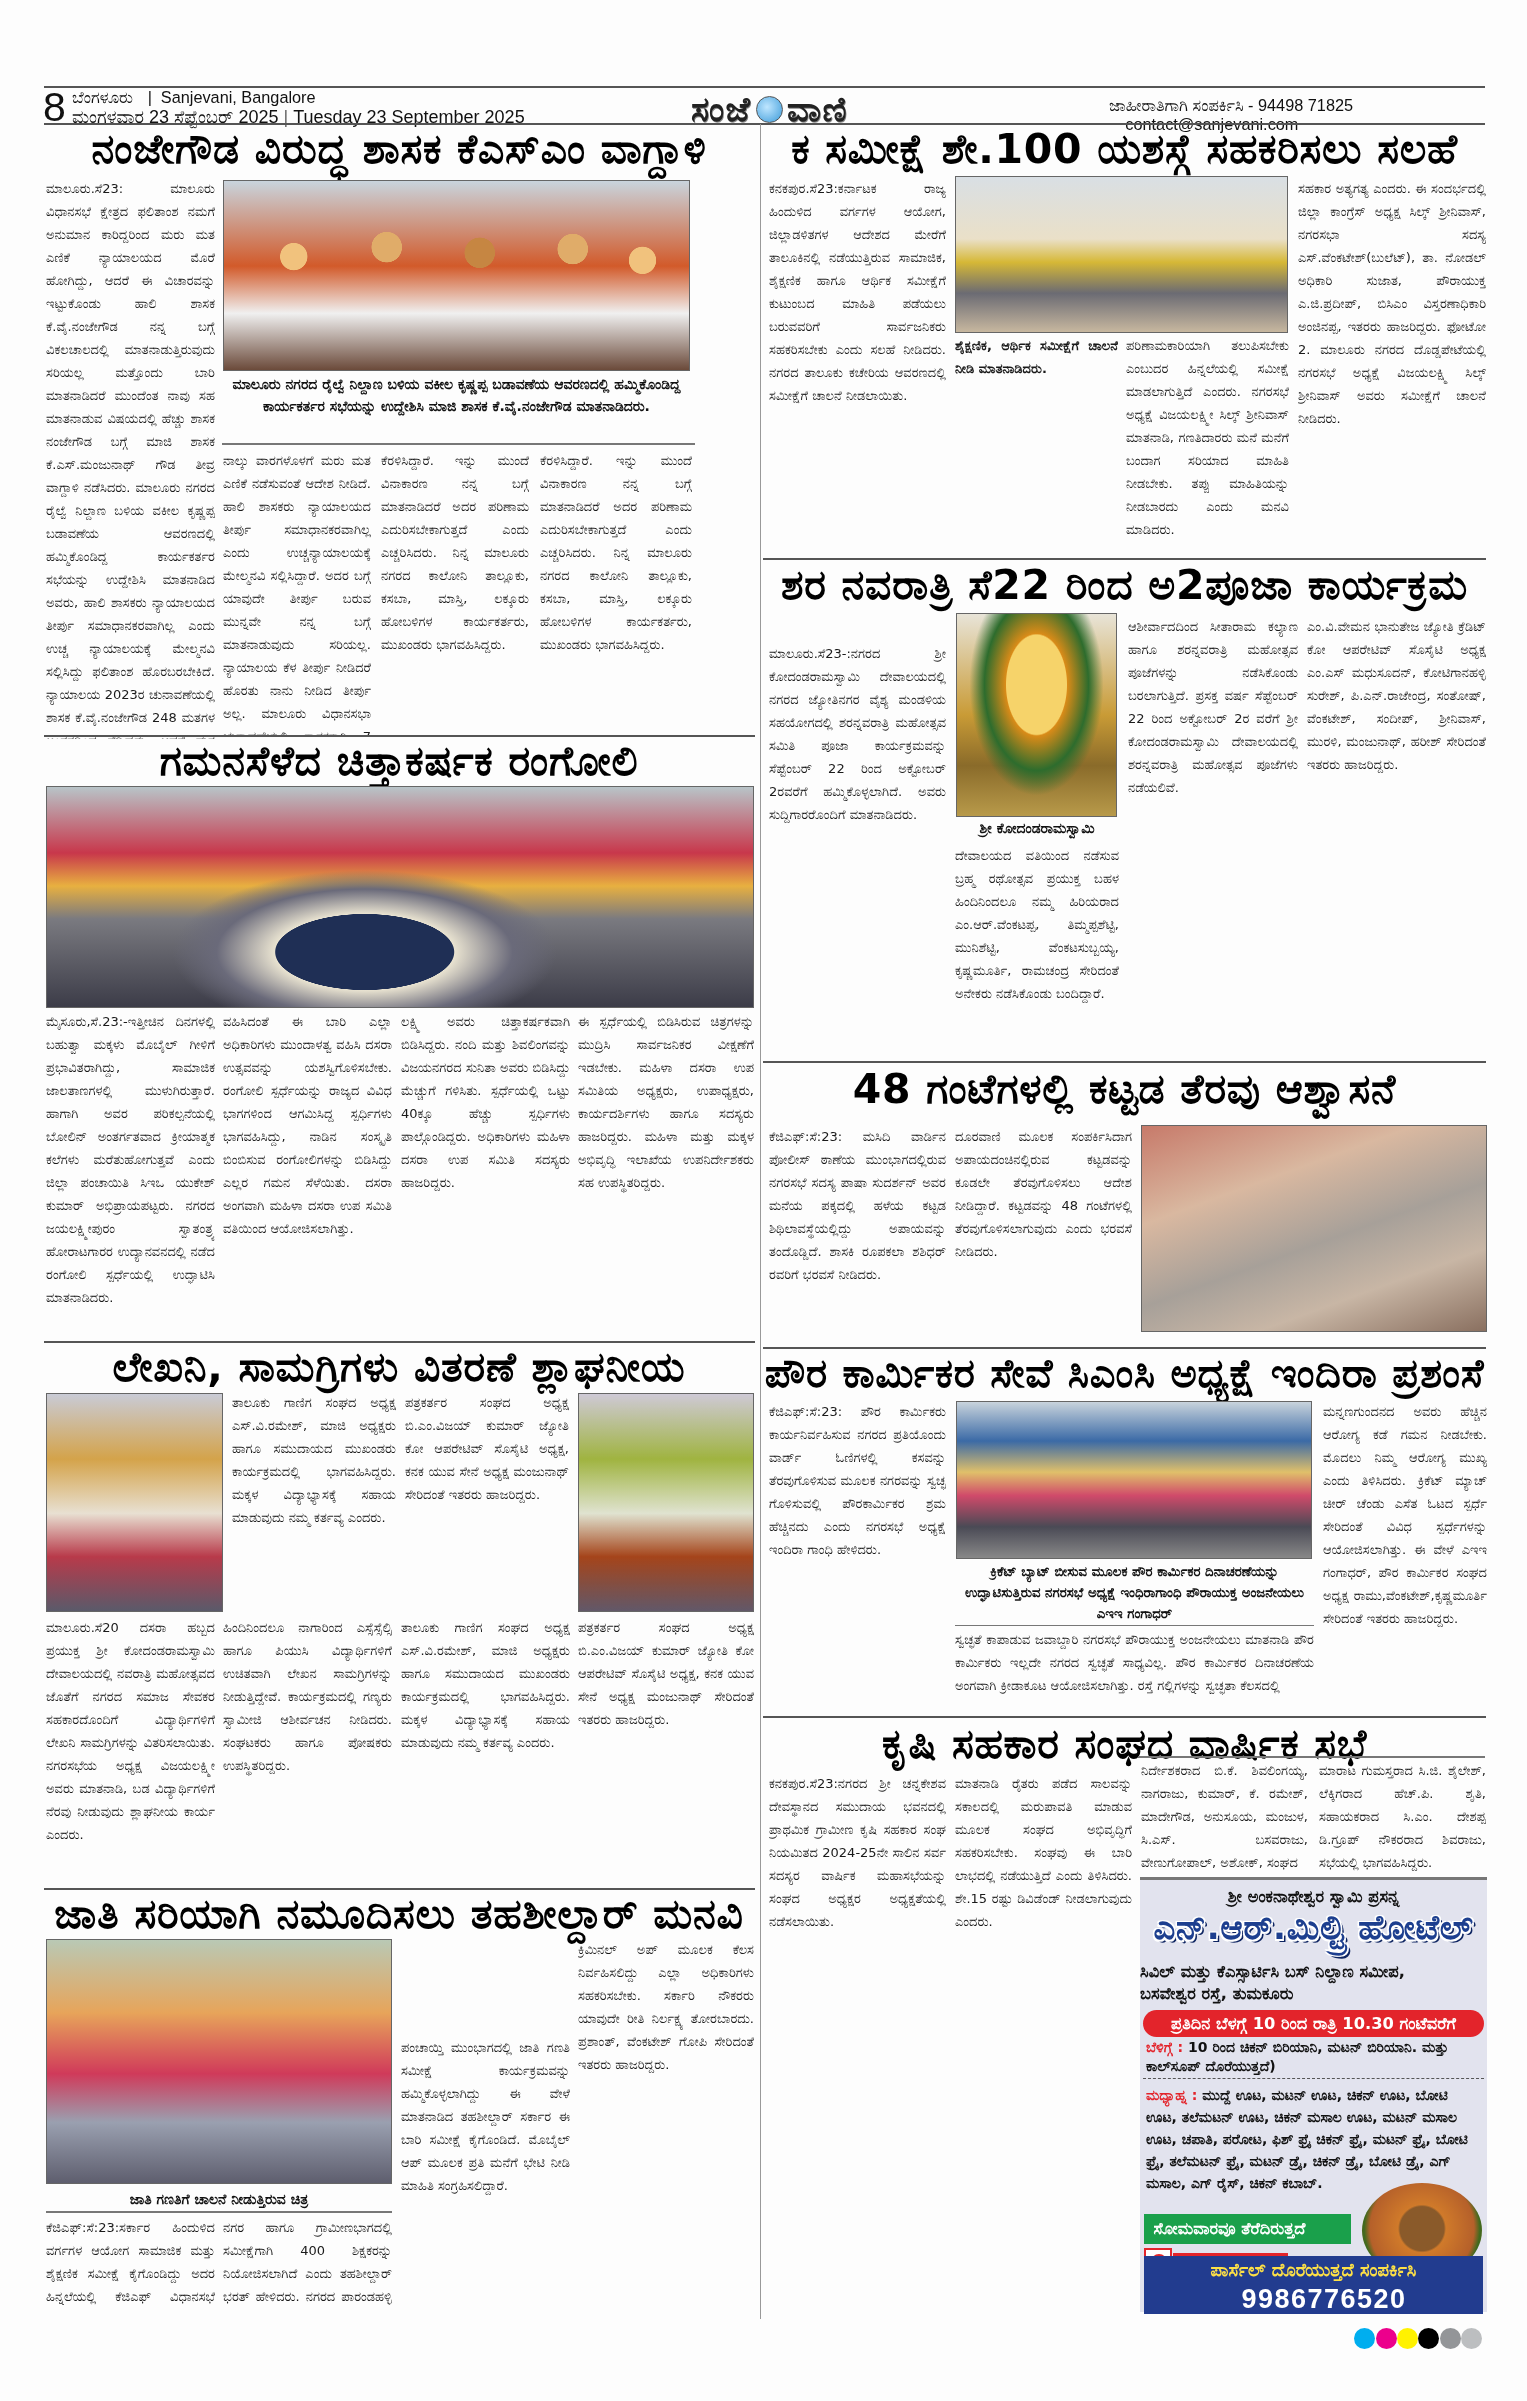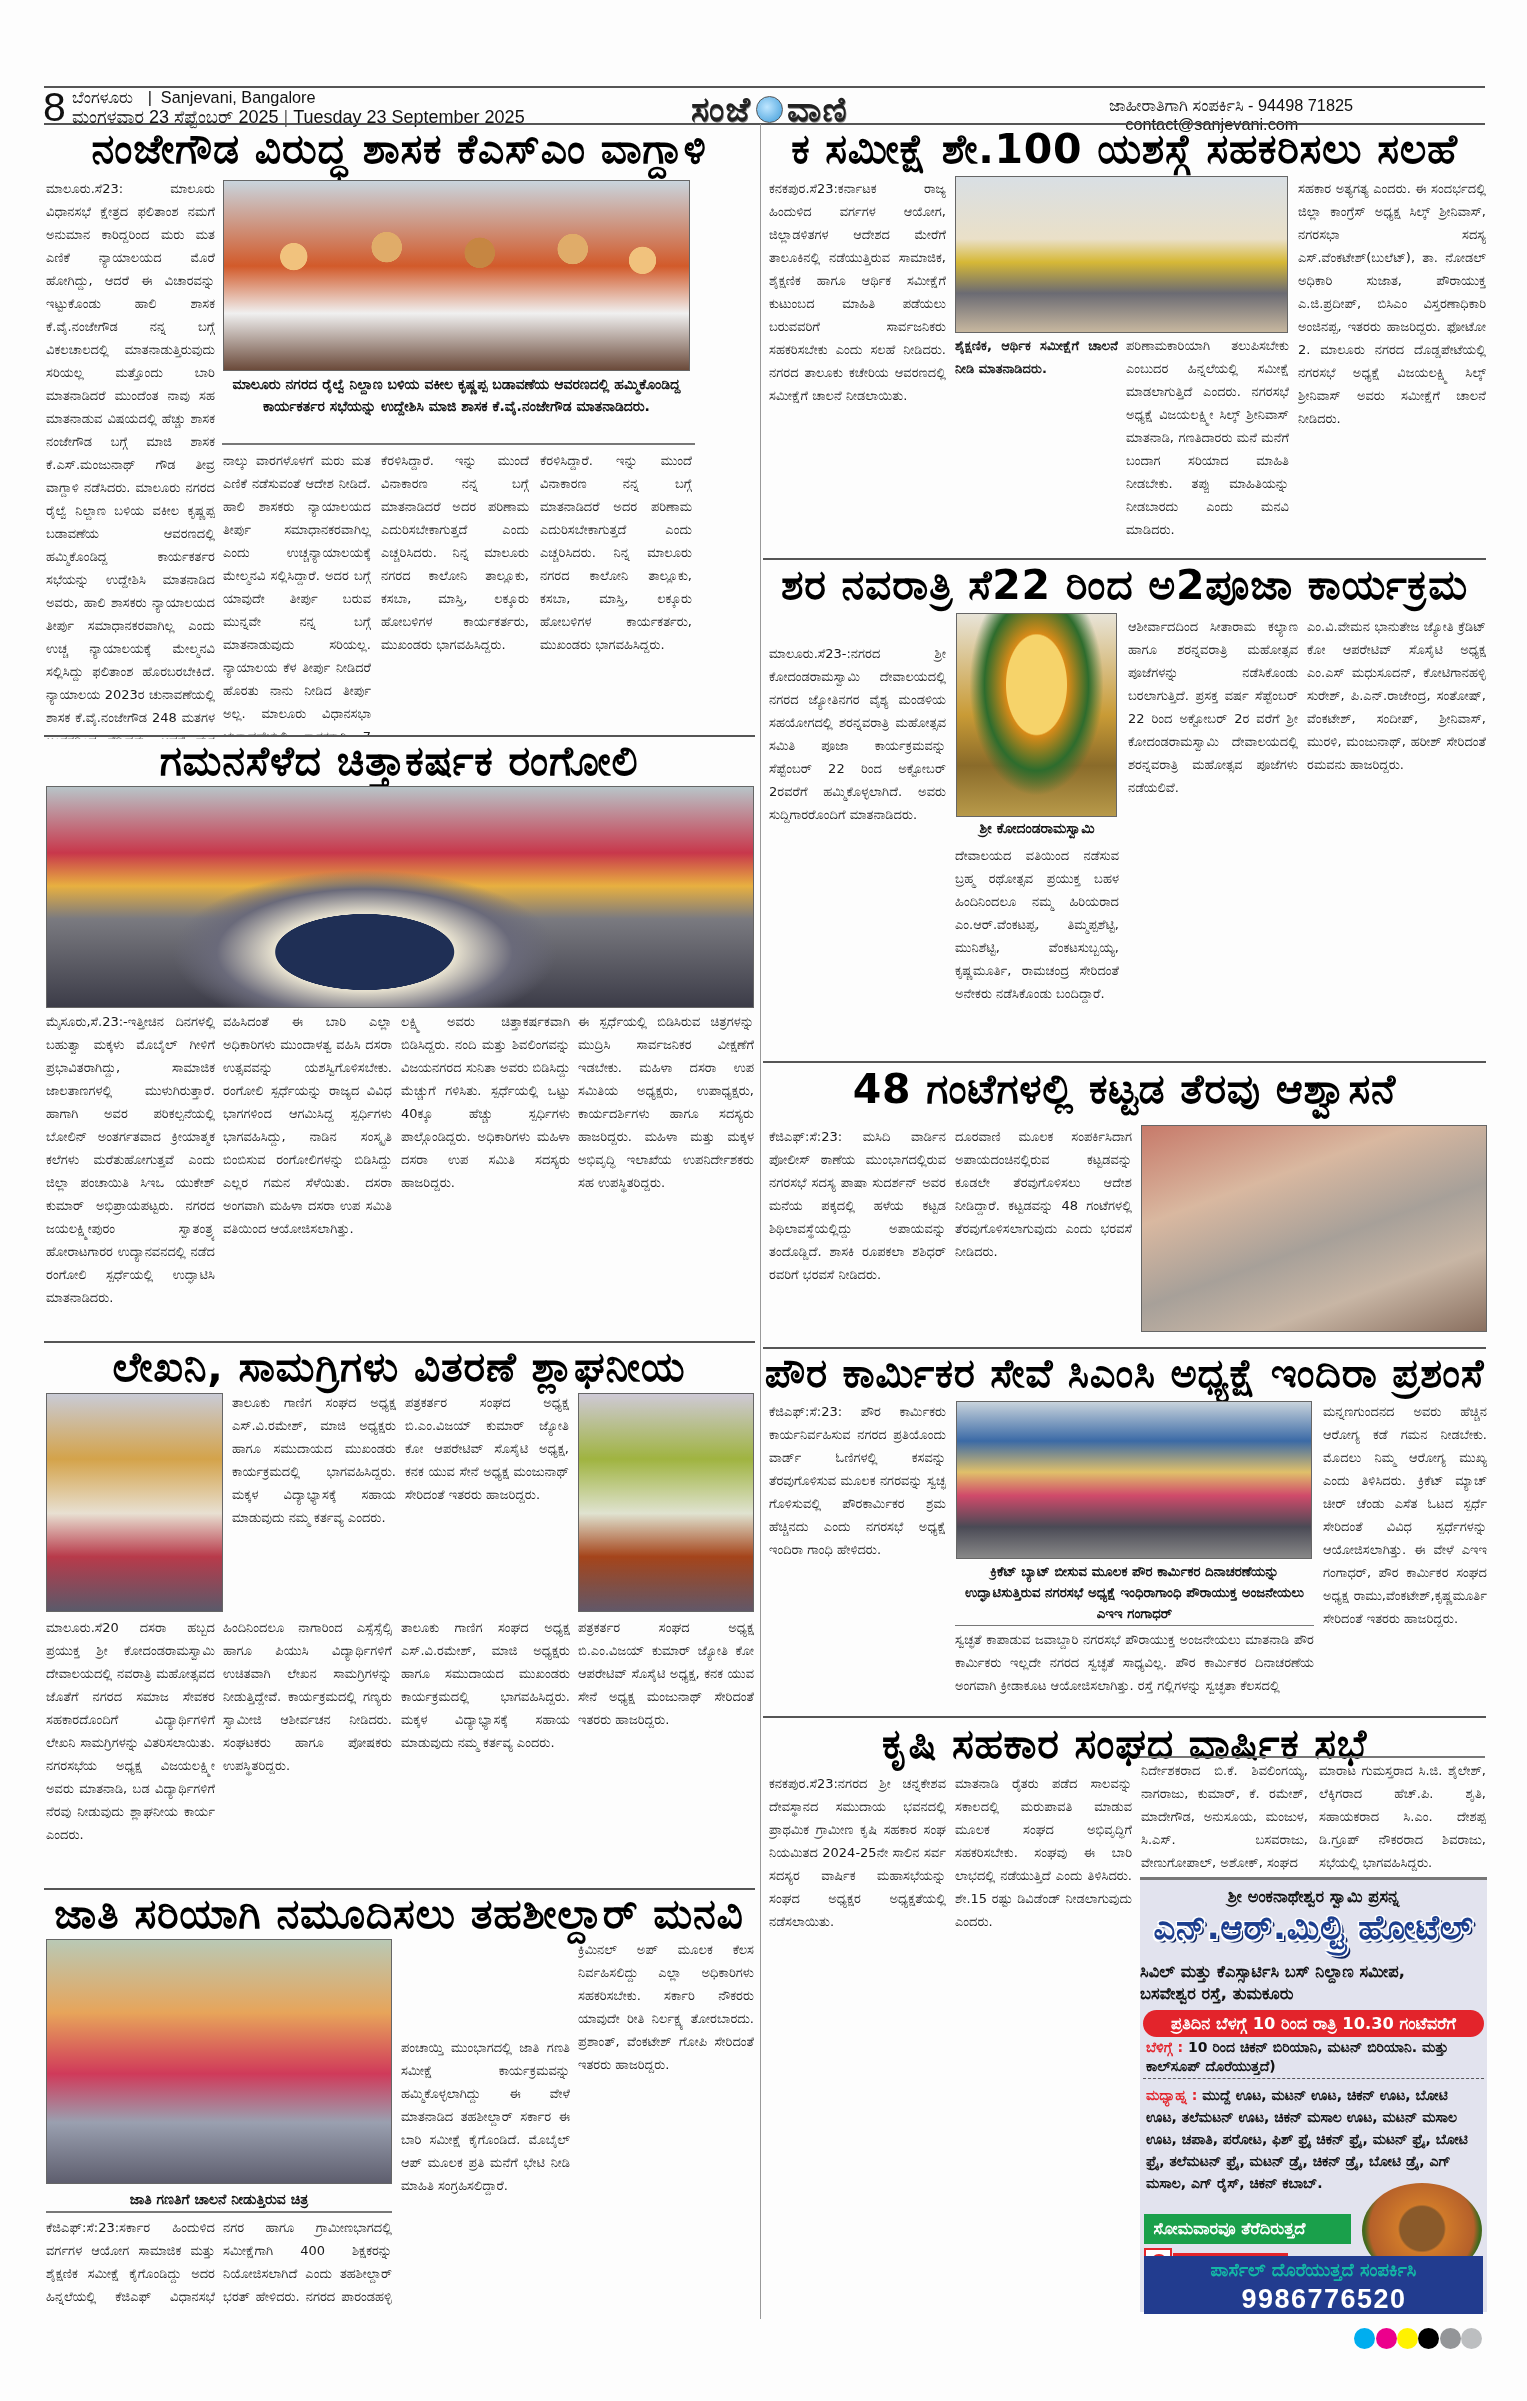--- a/index.html
+++ b/index.html
@@ -60,21 +60,21 @@
   .ad-name { font-size: 46px; font-weight: 900; color: #1d3f8f; text-align:center; letter-spacing: 0.7px;
              text-shadow: 1.5px 1.5px 0 #fff, -1.5px -1.5px 0 #fff, 1.5px -1.5px 0 #fff, -1.5px 1.5px 0 #fff, 3px 3px 0 #0d2461; }
   .ad-addr { font-size: 19px; font-weight: 700; text-align:left; line-height: 30px; }
   .ad-hours { background: #e3242b; color: #fff; border-radius: 16.3px; font-size: 20px; font-weight: 700; text-align: center; }
   .ad-line { font-size: 18px; font-weight: 800; line-height: 30px; }
   .ad-red { color: #e3242b; }
   .ad-open { background: #1aa04b; color: #fff; font-size: 21px; font-weight: 800; }
   .nv-box { border: 2.2px solid #e3242b; background: #fff; }
   .nv-dot { background: #e3242b; border-radius: 50%; }
   .nv-label { background: #e3242b; color: #fff; font-family: "Liberation Sans", sans-serif; font-weight: 700; font-size: 20px; }
-  .ad-parcel { background: #223c8f; color: #14b8a6; font-size: 25px; font-weight: 800; text-align: center; }
+  .ad-parcel { background: #223c8f; color: #fde047; font-size: 25px; font-weight: 800; text-align: center; }
   .ad-phone { background: #223c8f; color: #fff; font-family: "Liberation Sans", sans-serif; font-weight: 900; font-size: 47px; text-align: center; letter-spacing: 1.5px; }
   .plate { border-radius: 50%; background:
       radial-gradient(circle at 50% 48%, #8a5a2a 0 22px, #d07a2a 24px, #b5602a 52px, #3e6a1e 58px, #a35a24 74px, #1a1a1a 95px); }
 
   .reg-dot { position: absolute; width: 21px; height: 21px; border-radius: 50%; }
 </style>
 </head>
 <body>
 
 <div class="rule" style="left:44px; top:86px; width:1441px; height:1.5px;"></div>
@@ -168,21 +168,21 @@
 <div class="col" style="left:1298px; top:177px; width:188px; height:377px;">ಸಹಕಾರ ಅತ್ಯಗತ್ಯ ಎಂದರು. ಈ ಸಂದರ್ಭದಲ್ಲಿ ಜಿಲ್ಲಾ ಕಾಂಗ್ರೆಸ್ ಅಧ್ಯಕ್ಷ ಸಿಲ್ಕ್ ಶ್ರೀನಿವಾಸ್, ನಗರಸಭಾ ಸದಸ್ಯ ಎಸ್.ವೆಂಕಟೇಶ್(ಬುಲೆಟ್), ತಾ. ನೋಡಲ್ ಅಧಿಕಾರಿ ಸುಜಾತ, ಪೌರಾಯುಕ್ತ ಎ.ಜಿ.ಪ್ರದೀಪ್, ಬಿಸಿಎಂ ವಿಸ್ತರಣಾಧಿಕಾರಿ ಅಂಜಿನಪ್ಪ, ಇತರರು ಹಾಜರಿದ್ದರು. ಫೋಟೋ 2. ಮಾಲೂರು ನಗರದ ದೊಡ್ಡಪೇಟೆಯಲ್ಲಿ ನಗರಸಭೆ ಅಧ್ಯಕ್ಷೆ ವಿಜಯಲಕ್ಷ್ಮಿ ಸಿಲ್ಕ್ ಶ್ರೀನಿವಾಸ್ ಅವರು ಸಮೀಕ್ಷೆಗೆ ಚಾಲನೆ ನೀಡಿದರು.</div>
 
 <div class="rule" style="left:763px; top:558px; width:723px;"></div>
 
 <div class="headline h-big" style="left:764px; top:565px; width:721px;">ಶರ ನವರಾತ್ರಿ ಸೆ22 ರಿಂದ ಅ2ಪೂಜಾ ಕಾರ್ಯಕ್ರಮ</div>
 <div class="col" style="left:769px; top:615px; width:177px; height:443px;margin-top:27px;">ಮಾಲೂರು.ಸೆ23-:ನಗರದ ಶ್ರೀ ಕೋದಂಡರಾಮಸ್ವಾಮಿ ದೇವಾಲಯದಲ್ಲಿ ನಗರದ ಜ್ಯೋತಿನಗರ ವೈಶ್ಯ ಮಂಡಳಿಯ ಸಹಯೋಗದಲ್ಲಿ ಶರನ್ನವರಾತ್ರಿ ಮಹೋತ್ಸವ ಸಮಿತಿ ಪೂಜಾ ಕಾರ್ಯಕ್ರಮವನ್ನು ಸೆಪ್ಟೆಂಬರ್ 22 ರಿಂದ ಅಕ್ಟೋಬರ್ 2ರವರೆಗೆ ಹಮ್ಮಿಕೊಳ್ಳಲಾಗಿದೆ. ಅವರು ಸುದ್ದಿಗಾರರೊಂದಿಗೆ ಮಾತನಾಡಿದರು.</div>
 <div class="photo ph-temple" style="left:956px; top:613px; width:161px; height:204px;"></div>
 <div class="caption" style="left:955px; top:817px; width:164px;">ಶ್ರೀ ಕೋದಂಡರಾಮಸ್ವಾಮಿ</div>
 <div class="col" style="left:955px; top:844px; width:164px; height:214px;">ದೇವಾಲಯದ ವತಿಯಿಂದ ನಡೆಸುವ ಬ್ರಹ್ಮ ರಥೋತ್ಸವ ಪ್ರಯುಕ್ತ ಬಹಳ ಹಿಂದಿನಿಂದಲೂ ನಮ್ಮ ಹಿರಿಯರಾದ ಎಂ.ಆರ್.ವೆಂಕಟಪ್ಪ, ತಿಮ್ಮಪ್ಪಶೆಟ್ಟಿ, ಮುನಿಶೆಟ್ಟಿ, ವೆಂಕಟಸುಬ್ಬಯ್ಯ, ಕೃಷ್ಣಮೂರ್ತಿ, ರಾಮಚಂದ್ರ ಸೇರಿದಂತೆ ಅನೇಕರು ನಡೆಸಿಕೊಂಡು ಬಂದಿದ್ದಾರೆ.</div>
 <div class="col" style="left:1128px; top:615px; width:170px; height:443px;">ಆಶೀರ್ವಾದದಿಂದ ಸೀತಾರಾಮ ಕಲ್ಯಾಣ ಹಾಗೂ ಶರನ್ನವರಾತ್ರಿ ಮಹೋತ್ಸವ ಪೂಜೆಗಳನ್ನು ನಡೆಸಿಕೊಂಡು ಬರಲಾಗುತ್ತಿದೆ. ಪ್ರಸಕ್ತ ವರ್ಷ ಸೆಪ್ಟೆಂಬರ್ 22 ರಿಂದ ಅಕ್ಟೋಬರ್ 2ರ ವರೆಗೆ ಶ್ರೀ ಕೋದಂಡರಾಮಸ್ವಾಮಿ ದೇವಾಲಯದಲ್ಲಿ ಶರನ್ನವರಾತ್ರಿ ಮಹೋತ್ಸವ ಪೂಜೆಗಳು ನಡೆಯಲಿವೆ.</div>
-<div class="col" style="left:1307px; top:615px; width:179px; height:443px;">ಎಂ.ವಿ.ವೇಮನ ಭಾನುತೇಜ ಜ್ಯೋತಿ ಕ್ರೆಡಿಟ್ ಕೋ ಆಪರೇಟಿವ್ ಸೊಸೈಟಿ ಅಧ್ಯಕ್ಷ ಎಂ.ಎಸ್ ಮಧುಸೂದನ್, ಕೋಟಿಗಾನಹಳ್ಳಿ ಸುರೇಶ್, ಪಿ.ಎನ್.ರಾಜೇಂದ್ರ, ಸಂತೋಷ್, ವೆಂಕಟೇಶ್, ಸಂದೀಪ್, ಶ್ರೀನಿವಾಸ್, ಮುರಳಿ, ಮಂಜುನಾಥ್, ಹರೀಶ್ ಸೇರಿದಂತೆ ರಮವನು ಹಾಜರಿದ್ದರು.</div>
+<div class="col" style="left:1307px; top:615px; width:179px; height:443px;">ಎಂ.ವಿ.ವೇಮನ ಭಾನುತೇಜ ಜ್ಯೋತಿ ಕ್ರೆಡಿಟ್ ಕೋ ಆಪರೇಟಿವ್ ಸೊಸೈಟಿ ಅಧ್ಯಕ್ಷ ಎಂ.ಎಸ್ ಮಧುಸೂದನ್, ಕೋಟಿಗಾನಹಳ್ಳಿ ಸುರೇಶ್, ಪಿ.ಎನ್.ರಾಜೇಂದ್ರ, ಸಂತೋಷ್, ವೆಂಕಟೇಶ್, ಸಂದೀಪ್, ಶ್ರೀನಿವಾಸ್, ಮುರಳಿ, ಮಂಜುನಾಥ್, ಹರೀಶ್ ಸೇರಿದಂತೆ ಇತರರು ಹಾಜರಿದ್ದರು.</div>
 
 <div class="rule" style="left:763px; top:1061px; width:723px;"></div>
 
 <div class="headline h-big" style="left:764px; top:1069px; width:721px;">48 ಗಂಟೆಗಳಲ್ಲಿ ಕಟ್ಟಡ ತೆರವು ಆಶ್ವಾಸನೆ</div>
 <div class="col" style="left:769px; top:1125px; width:177px; height:214px;">ಕೆಜಿಎಫ್:ಸೆ:23: ಮಸಿದಿ ವಾರ್ಡಿನ ಪೋಲೀಸ್ ಠಾಣೆಯ ಮುಂಭಾಗದಲ್ಲಿರುವ ನಗರಸಭೆ ಸದಸ್ಯ ಪಾಷಾ ಸುದರ್ಶನ್ ಅವರ ಮನೆಯ ಪಕ್ಕದಲ್ಲಿ ಹಳೆಯ ಕಟ್ಟಡ ಶಿಥಿಲಾವಸ್ಥೆಯಲ್ಲಿದ್ದು ಅಪಾಯವನ್ನು ತಂದೊಡ್ಡಿದೆ. ಶಾಸಕಿ ರೂಪಕಲಾ ಶಶಿಧರ್ ರವರಿಗೆ ಭರವಸೆ ನೀಡಿದರು.</div>
 <div class="col" style="left:955px; top:1125px; width:177px; height:214px;">ದೂರವಾಣಿ ಮೂಲಕ ಸಂಪರ್ಕಿಸಿದಾಗ ಅಪಾಯದಂಚಿನಲ್ಲಿರುವ ಕಟ್ಟಡವನ್ನು ಕೂಡಲೇ ತೆರವುಗೊಳಿಸಲು ಆದೇಶ ನೀಡಿದ್ದಾರೆ. ಕಟ್ಟಡವನ್ನು 48 ಗಂಟೆಗಳಲ್ಲಿ ತೆರವುಗೊಳಿಸಲಾಗುವುದು ಎಂದು ಭರವಸೆ ನೀಡಿದರು.</div>
 <div class="photo ph-building" style="left:1141px; top:1125px; width:346px; height:207px;"></div>
 
 <div class="rule" style="left:763px; top:1347px; width:723px;"></div>
 

